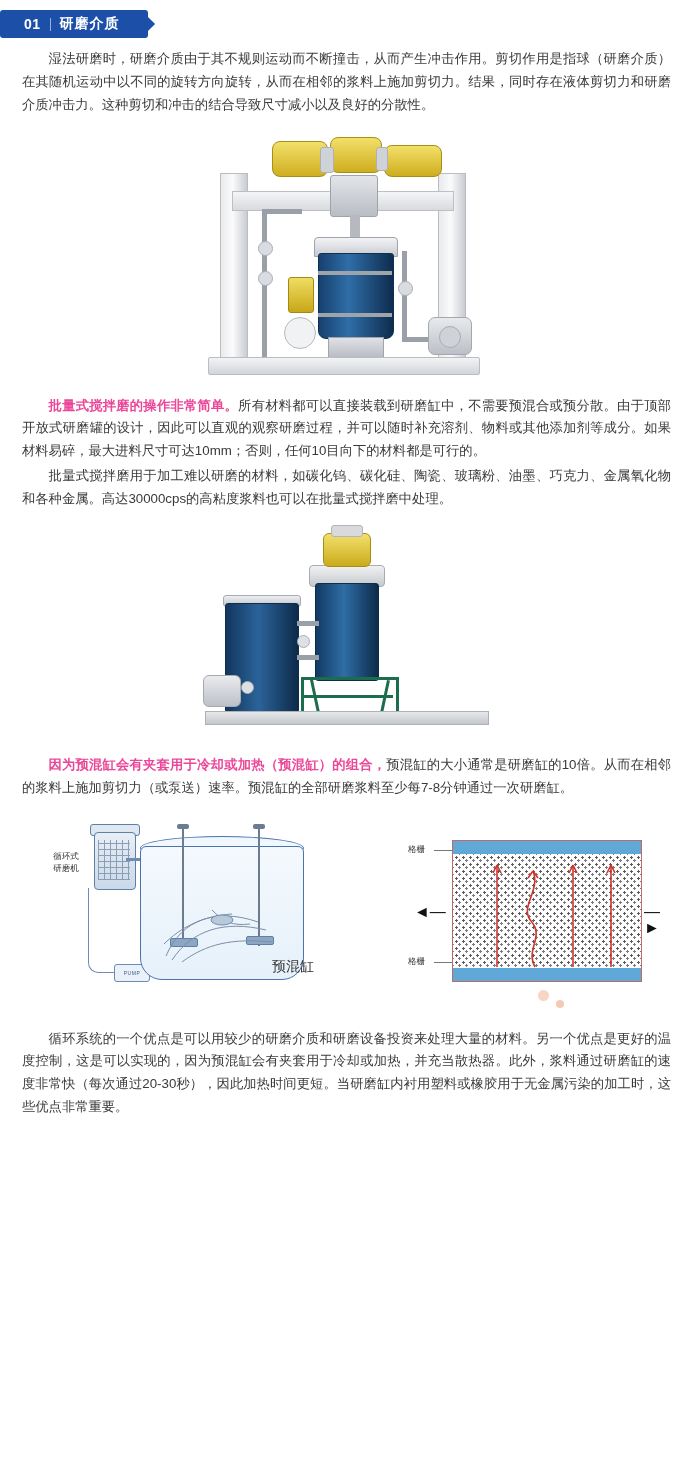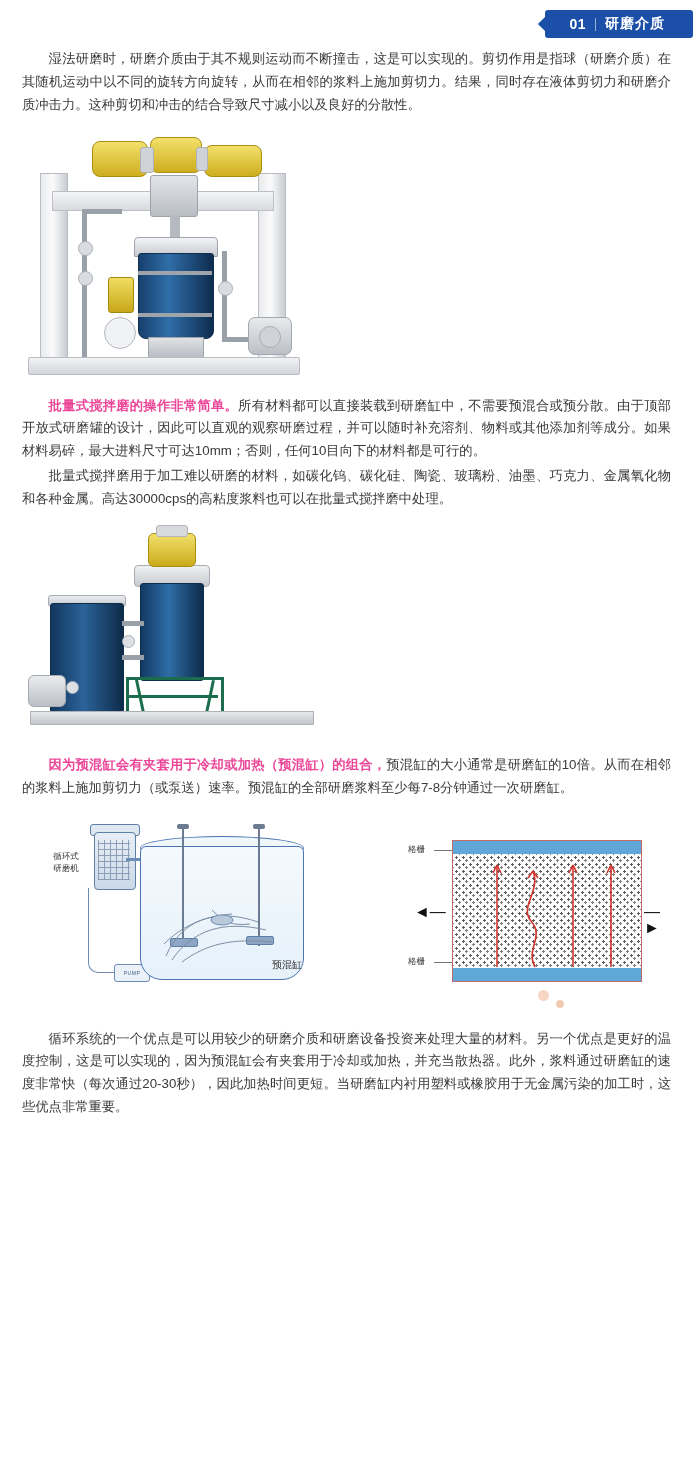--- a/index.html
+++ b/index.html
@@ -17,21 +17,21 @@
     min-height: 1464px;
     position: relative;
     background: #ffffff;
     overflow: hidden;
   }
 
   
   .header-wrap {
     padding: 10px 0 6px 0;
     display: flex;
-    justify-content: flex-end;
+    justify-content: flex-start;
   }
   .header-badge {
     display: inline-flex;
     align-items: center;
     gap: 9px;
     background: #1b4fa8;
     color: #ffffff;
     padding: 5px 28px 5px 24px;
     border-radius: 3px;
     position: relative;
@@ -83,20 +83,21 @@
     color: #3a3a3a;
   }
   p.para b {
     color: #ec4899;
   }
 
   
   .figure {
     margin: 14px 0 14px 0;
     display: flex;
+    justify-content: center;
   }
   .figure.fig3 { margin: 18px 0 10px 0; }
 
   
   .mill1 {
     position: relative;
     width: 290px;
     height: 250px;
   }
   .mill1 .frame-left, .mill1 .frame-right {
@@ -482,21 +483,21 @@
     left: 22px; top: 32px;
     font-size: 8.5px;
     line-height: 1.5;
     color: #333;
     width: 44px;
     text-align: center;
   }
   .schematic .label-tank {
     position: absolute;
     left: 250px; top: 140px;
-    font-size: 10px;
+    font-size: 14px;
     color: #333;
   }
   .schematic .panel {
     position: absolute;
     left: 430px; top: 22px;
     width: 188px; height: 140px;
     background: #fdecec;
     border: 1.4px solid #c06a6a;
   }
   .schematic .panel-screen {
@@ -556,21 +557,21 @@
   <div class="header-wrap">
     <div class="header-badge">
       <span class="header-num">01</span>
       <span class="header-sep"></span>
       <span class="header-title">研磨介质</span>
     </div>
   </div>
 
   <div class="content">
 
-    <p class="para">湿法研磨时，研磨介质由于其不规则运动而不断撞击，这是可以实现的。剪切作用是指球（研磨介质）在其随机运动中以不同的旋转方向旋转，从而在相邻的浆料上施加剪切力。结果，同时存在液体剪切力和研磨介质冲击力。这种剪切和冲击的结合导致尺寸减小以及良好的分散性。</p>
+    <p class="para">湿法研磨时，研磨介质由于其不规则运动而不断撞击，从而产生冲击作用。剪切作用是指球（研磨介质）在其随机运动中以不同的旋转方向旋转，从而在相邻的浆料上施加剪切力。结果，同时存在液体剪切力和研磨介质冲击力。这种剪切和冲击的结合导致尺寸减小以及良好的分散性。</p>
 
     <div class="figure">
       <div class="mill1">
         <div class="frame-left"></div>
         <div class="frame-right"></div>
         <div class="cross"></div>
         <div class="motor m1"></div>
         <div class="motor m2"></div>
         <div class="motor m3"></div>
         <div class="motor-cap c1"></div>

